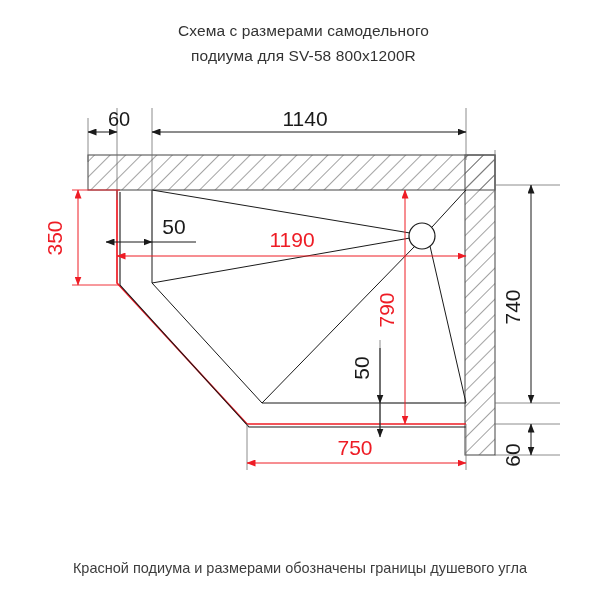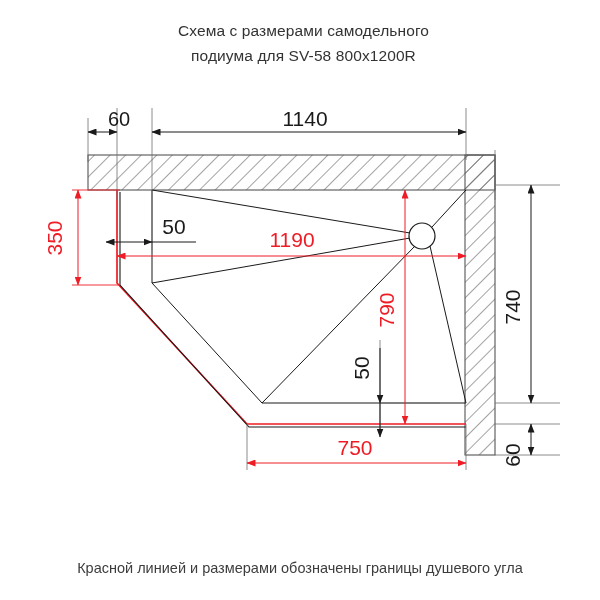--- a/index.html
+++ b/index.html
@@ -176,16 +176,16 @@
     </g>
 
     <g>
       <line x1="247" y1="463" x2="466" y2="463" stroke="#ee1c25" stroke-width="1" marker-start="url(#arrLr)" marker-end="url(#arrRr)"></line>
       <text x="355" y="455" text-anchor="middle" font-size="21" fill="#ee1c25">750</text>
     </g>
 
   </svg>
 
   <div class="footer-block">
-    <span class="footer-line">Красной линией и размерами обозначены границы душевого угла</span>
+    <span class="footer-line">Красной подиума и размерами обозначены границы душевого угла</span>
   </div>
 
 </div>
 
 </body></html>

